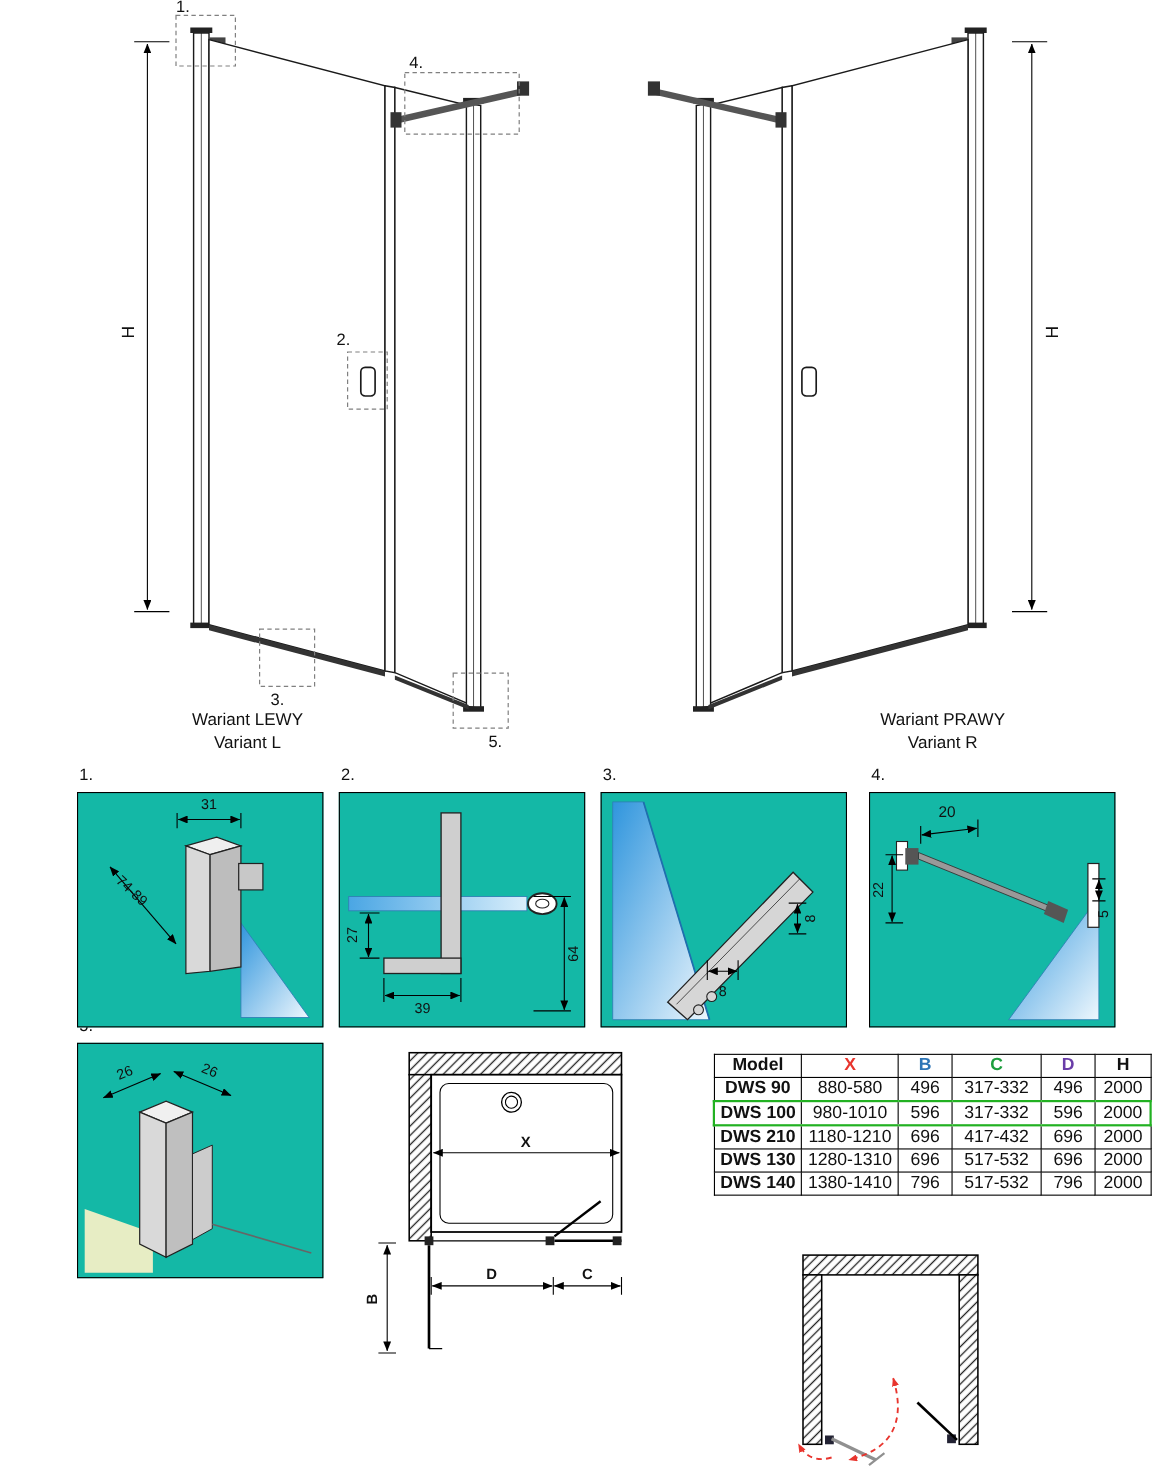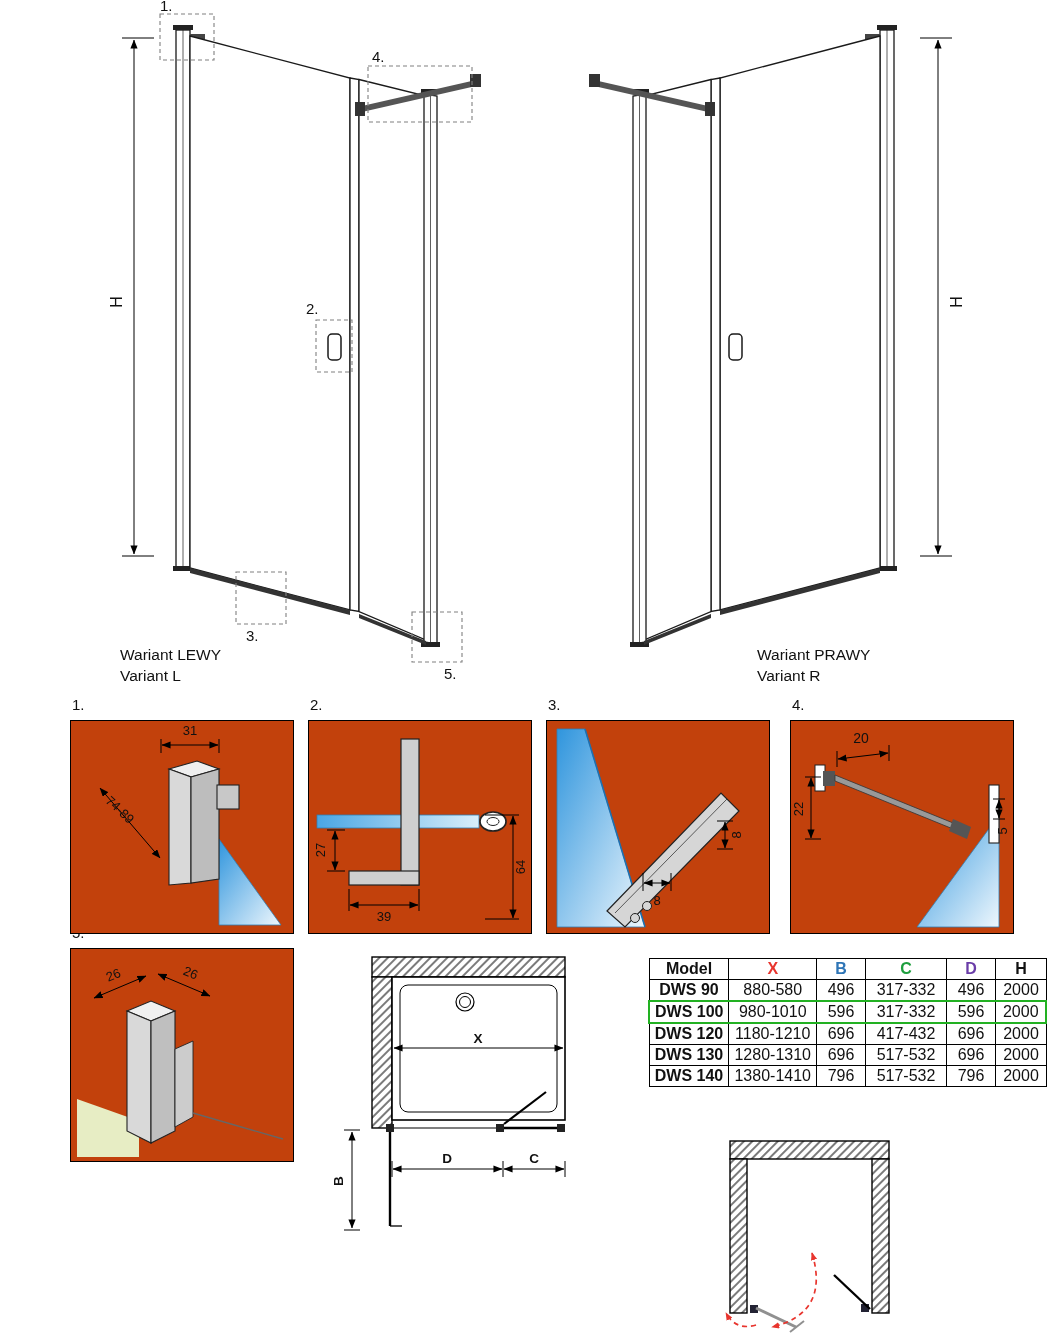--- a/index.html
+++ b/index.html
@@ -1,23 +1,23 @@
 <!DOCTYPE html>
 <html><head>
 <meta charset="utf-8">
 <style>
   html,body{margin:0;padding:0}
   body{position:relative;width:1053px;height:1333px;background:#fff;
        font-family:"Liberation Sans",sans-serif;color:#111;overflow:hidden}
   .abs{position:absolute}
   svg{display:block}
   svg text{font-family:"Liberation Sans",sans-serif;fill:#111}
-  .caption{position:absolute;text-align:left;font-size:15.5px;line-height:21px}
+  .caption{position:absolute;text-align:center;font-size:15.5px;line-height:21px}
   .plabel{position:absolute;font-size:15px}
-  .panel{position:absolute;width:222px;height:212px;border:1.3px solid #000;background:#c2410c}
+  .panel{position:absolute;width:222px;height:212px;border:1.3px solid #000;background:#14b8a6}
   .panel svg{width:100%;height:100%}
   .spec{position:absolute;left:648px;top:958px;border-collapse:collapse;font-size:16px;background:#fff}
   .spec th,.spec td{border:1px solid #000;text-align:center;padding:1px 5px;height:18px;white-space:nowrap}
   .spec th{font-weight:700}
   .spec td.model{font-weight:700;}
   .w-model{width:62px}.w-x{width:76px}.w-b{width:38px}.w-c{width:70px}.w-d{width:38px}.w-h{width:40px}
   .cx{color:#e8352e}.cb{color:#2e75b6}.cg{color:#1e9e3e}.cd{color:#6a3da8}
   tr.hl td{border-top:2.5px solid #22b122;border-bottom:2.5px solid #22b122}
   tr.hl td:first-child{border-left:2.5px solid #22b122}
   tr.hl td:last-child{border-right:2.5px solid #22b122}
@@ -310,21 +310,21 @@
     </tr>
     <tr class="hl">
       <td class="model">DWS 100</td>
       <td>980-1010</td>
       <td>596</td>
       <td>317-332</td>
       <td>596</td>
       <td>2000</td>
     </tr>
     <tr>
-      <td class="model">DWS 120</td>
+      <td class="model">DWS 210</td>
       <td>1180-1210</td>
       <td>696</td>
       <td>417-432</td>
       <td>696</td>
       <td>2000</td>
     </tr>
     <tr>
       <td class="model">DWS 130</td>
       <td>1280-1310</td>
       <td>696</td>

